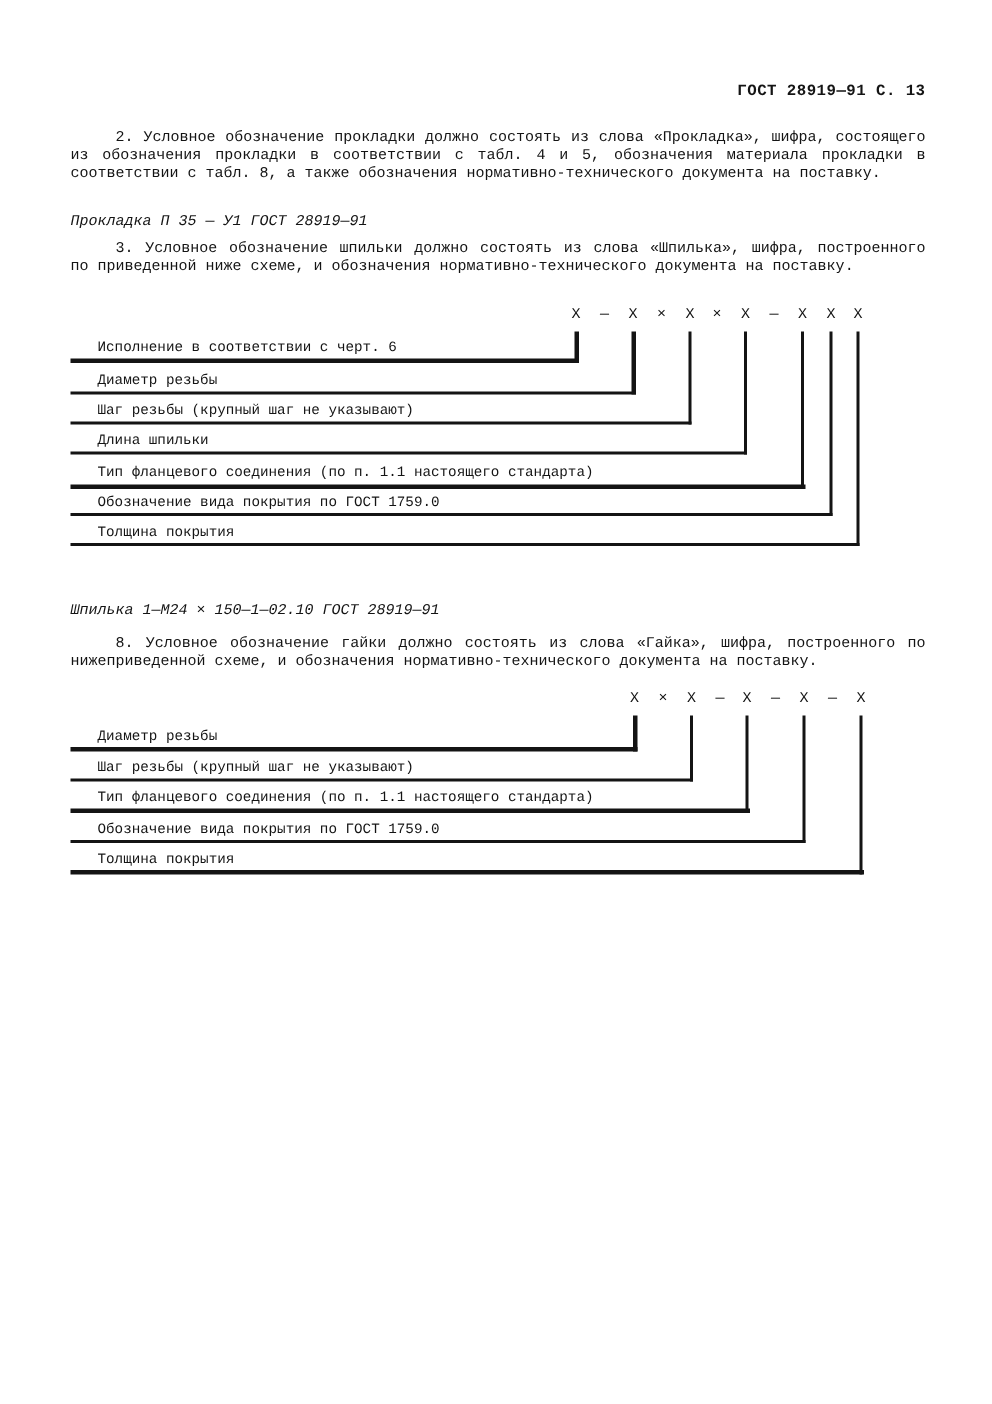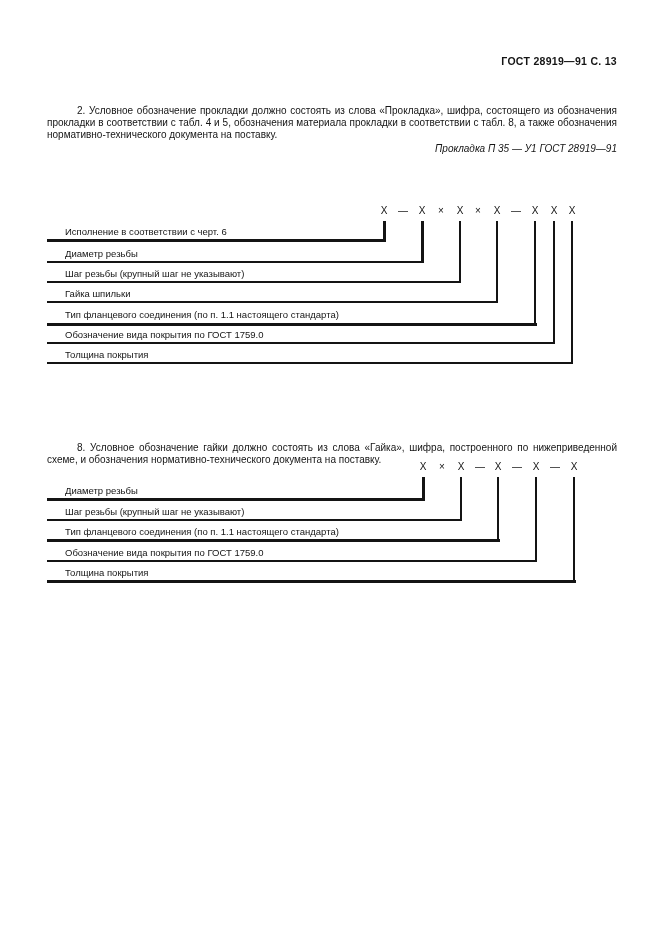--- a/index.html
+++ b/index.html
@@ -1,36 +1,36 @@
 <!DOCTYPE html>
 <html><head>
 <meta charset="utf-8">
 <style>
   html,body{margin:0;padding:0;background:#ffffff;}
   .page{
     position:relative;
     width:661px;height:736px;
     background:#ffffff;
     overflow:hidden;
-    font-family:Liberation Sans, sans-serif;
+    font-family:Liberation Mono, monospace;
     color:#141414;
   }
   p{margin:0;}
   .hdr{
     position:absolute;top:55px;left:47px;width:570px;
     font-size:10.5px;font-weight:bold;text-align:right;
     letter-spacing:.3px;
   }
   .body{
     position:absolute;left:47px;width:570px;
     font-size:10px;line-height:12px;
     text-align:justify;
   }
-  .indent{text-indent:30px;margin-top:18px;}
-  .center{text-align:right;}
+  .indent{text-indent:30px;}
+  .center{text-align:left;}
   .ital{font-style:italic;}
   .spaced{letter-spacing:3.5px;word-spacing:2px;}
   .sym{
     position:absolute;transform:translateX(-50%);
     font-size:10px;line-height:13px;white-space:pre;
   }
   .slabel{
     position:absolute;left:53px;
     font-size:9.5px;line-height:11px;white-space:nowrap;margin-left:12px;
   }
@@ -41,38 +41,39 @@
 
 <div class="page">
 
   <div class="hdr">ГОСТ 28919—91 С. 13</div>
 
   <p class="body indent" style="top:87px">2. Условное обозначение прокладки должно состоять из слова «Прокладка», шифра, состоящего из обозначения прокладки в соответствии с табл. 4 и 5, обозначения материала прокладки в соответствии с табл. 8, а также обозначения нормативно-технического документа на поставку.</p>
 
 
   <p class="body center ital" style="top:143px">Прокладка П 35 — У1 ГОСТ 28919—91</p>
 
+  <p class="body indent" style="top:161px">3. Условное обозначение шпильки должно состоять из слова «Шпилька», шифра, построенного по приведенной ниже схеме, и обозначения нормативно-технического документа на поставку.</p>
 
   <div>
     <span class="sym" style="left:384px;top:204px">X</span>
     <span class="sym" style="left:403px;top:204px">—</span>
     <span class="sym" style="left:422px;top:204px">X</span>
     <span class="sym" style="left:441px;top:204px">×</span>
     <span class="sym" style="left:460px;top:204px">X</span>
     <span class="sym" style="left:478px;top:204px">×</span>
     <span class="sym" style="left:497px;top:204px">X</span>
     <span class="sym" style="left:516px;top:204px">—</span>
     <span class="sym" style="left:535px;top:204px">X</span>
     <span class="sym" style="left:554px;top:204px">X</span>
     <span class="sym" style="left:572px;top:204px">X</span>
 
     <span class="slabel" style="top:226px">Исполнение в соответствии с черт. 6</span>
     <span class="slabel" style="top:248px">Диаметр резьбы</span>
     <span class="slabel" style="top:268px">Шаг резьбы (крупный шаг не указывают)</span>
-    <span class="slabel" style="top:288px">Гайка шпильки</span>
+    <span class="slabel" style="top:288px">Длина шпильки</span>
     <span class="slabel" style="top:309px">Тип фланцевого соединения (по п. 1.1 настоящего стандарта)</span>
     <span class="slabel" style="top:329px">Обозначение вида покрытия по ГОСТ 1759.0</span>
     <span class="slabel" style="top:349px">Толщина покрытия</span>
 
     <div class="vline" style="left:382.5px;top:221px;width:3px;height:21px"></div>
     <div class="vline" style="left:420.5px;top:221px;width:3px;height:42px"></div>
     <div class="vline" style="left:459px;top:221px;width:2px;height:62px"></div>
     <div class="vline" style="left:496px;top:221px;width:2px;height:82px"></div>
     <div class="vline" style="left:534px;top:221px;width:2px;height:105px"></div>
     <div class="vline" style="left:553px;top:221px;width:2px;height:123px"></div>
@@ -81,20 +82,21 @@
     <div class="hline" style="left:47px;top:239px;width:339px;height:3px"></div>
     <div class="hline" style="left:47px;top:261px;width:377px;height:2px"></div>
     <div class="hline" style="left:47px;top:281px;width:414px;height:2px"></div>
     <div class="hline" style="left:47px;top:301px;width:451px;height:2px"></div>
     <div class="hline" style="left:47px;top:323px;width:490px;height:3px"></div>
     <div class="hline" style="left:47px;top:342px;width:508px;height:2px"></div>
     <div class="hline" style="left:47px;top:362px;width:526px;height:2px"></div>
   </div>
 
 
+  <p class="body center ital" style="top:402px">Шпилька 1—М24 × 150—1—02.10 ГОСТ 28919—91</p>
 
   <p class="body indent" style="top:424px">8. Условное обозначение гайки должно состоять из слова «Гайка», шифра, построенного по нижеприве­денной схеме, и обозначения нормативно-технического документа на поставку.</p>
 
   <div>
     <span class="sym" style="left:423px;top:460px">X</span>
     <span class="sym" style="left:442px;top:460px">×</span>
     <span class="sym" style="left:461px;top:460px">X</span>
     <span class="sym" style="left:480px;top:460px">—</span>
     <span class="sym" style="left:498px;top:460px">X</span>
     <span class="sym" style="left:517px;top:460px">—</span>

